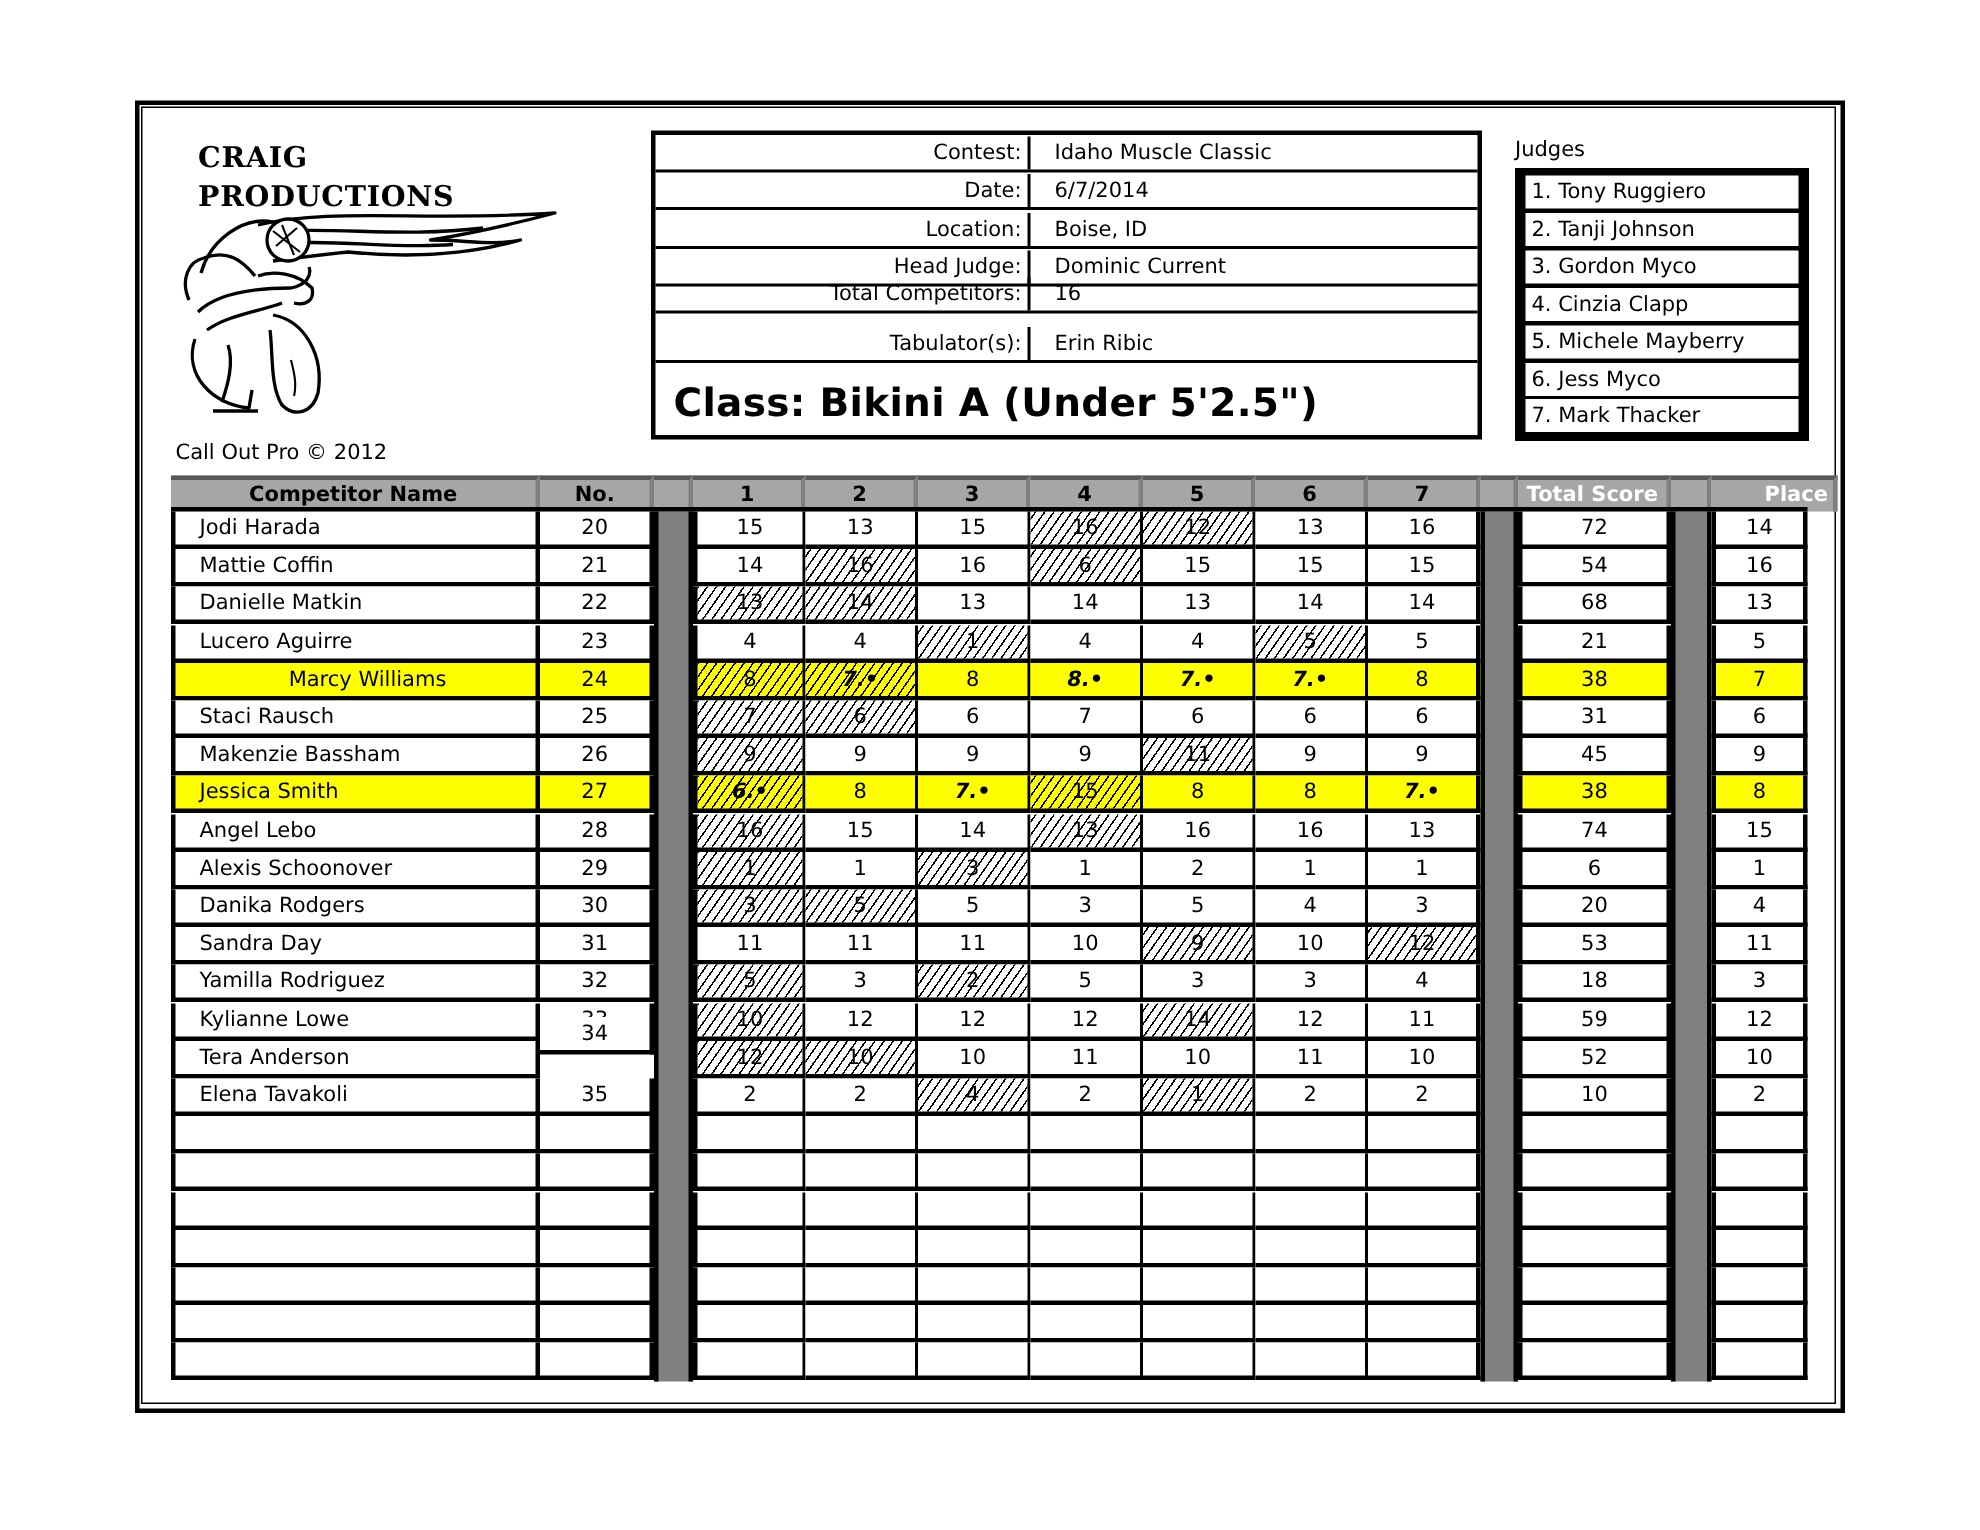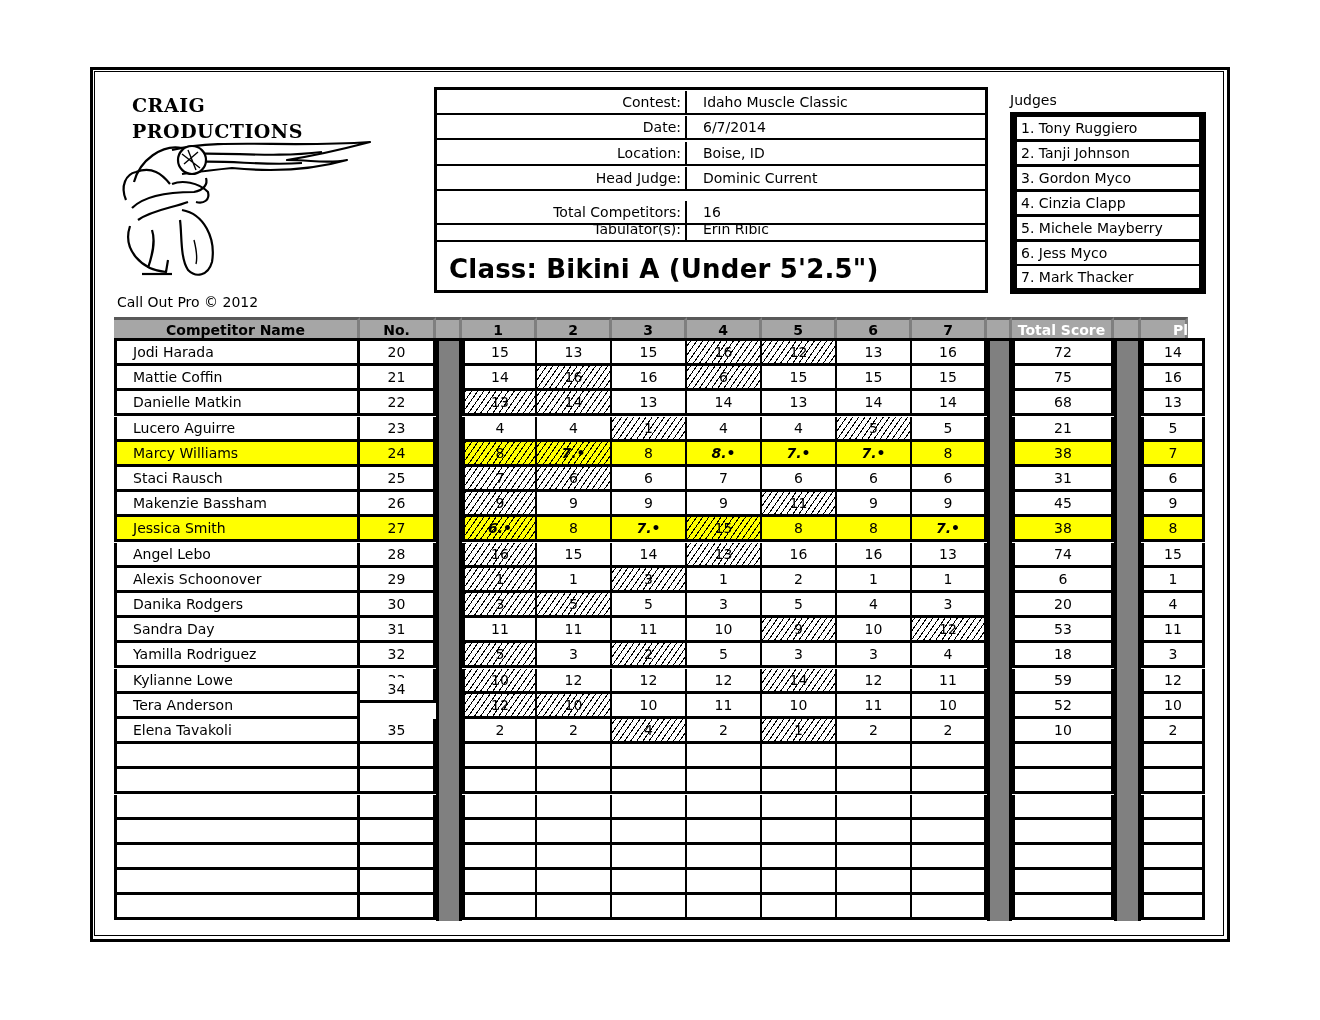--- a/index.html
+++ b/index.html
@@ -100,21 +100,21 @@
     <div class="info-value">6/7/2014</div>
   </div>
   <div class="info-row" style="top:52px;">
     <div class="info-label"><span>Location:</span></div>
     <div class="info-value">Boise, ID</div>
   </div>
   <div class="info-row" style="top:77px;">
     <div class="info-label"><span>Head Judge:</span></div>
     <div class="info-value">Dominic Current</div>
   </div>
-  <div class="info-row" style="top:111px;">
+  <div class="info-row" style="top:95px;">
     <div class="info-label"><span>Total Competitors:</span></div>
     <div class="info-value">16</div>
   </div>
   <div class="info-row" style="top:128px;">
     <div class="info-label"><span>Tabulator(s):</span></div>
     <div class="info-value">Erin Ribic</div>
   </div>
   <div class="class-title">Class:  Bikini A (Under 5'2.5")</div>
 </div>
 
@@ -137,21 +137,21 @@
   <div class="hdr-cell" style="left:348px;width:75px;">1</div>
   <div class="hdr-cell" style="left:423px;width:75px;">2</div>
   <div class="hdr-cell" style="left:498px;width:75px;">3</div>
   <div class="hdr-cell" style="left:573px;width:75px;">4</div>
   <div class="hdr-cell" style="left:648px;width:75px;">5</div>
   <div class="hdr-cell" style="left:723px;width:75px;">6</div>
   <div class="hdr-cell" style="left:798px;width:75px;">7</div>
   <div class="hdr-cell" style="left:873px;width:25px;"></div>
   <div class="hdr-cell white" style="left:898px;width:102px;">Total Score</div>
   <div class="hdr-cell" style="left:1000px;width:27px;"></div>
-  <div class="hdr-cell white" style="left:1027px;width:47px;padding-left:32px;">Place</div>
+  <div class="hdr-cell white" style="left:1027px;width:84px;padding-left:32px;">Place</div>
 
   <div class="gray-col" style="left:322px;top:24px;width:26px;height:580px;border-left:3px solid #000;border-right:3px solid #000;box-sizing:border-box;"></div>
   <div class="gray-col" style="left:873px;top:24px;width:25px;height:580px;border-left:3px solid #000;border-right:3px solid #000;box-sizing:border-box;"></div>
   <div class="gray-col" style="left:1000px;top:24px;width:27px;height:580px;border-left:3px solid #000;border-right:3px solid #000;box-sizing:border-box;"></div>
 
   <div id="rows">
       <div class="cell name" style="left: 0px; top: 24px; width: 246px; height: 25px;">Jodi Harada</div>
       <div class="cell " style="left: 246px; top: 24px; width: 76px; height: 25px;">20</div>
       <div class="cell thin-r" style="left: 348px; top: 24px; width: 75px; height: 25px; border-left: 3px solid rgb(0, 0, 0);">15</div>
       <div class="cell thin-r" style="left: 423px; top: 24px; width: 75px; height: 25px;">13</div>
@@ -164,21 +164,21 @@
       <div class="cell " style="left: 1027px; top: 24px; width: 64px; height: 25px; border-left: 3px solid rgb(0, 0, 0);">14</div>
       <div class="cell name" style="left: 0px; top: 49.2px; width: 246px; height: 25px;">Mattie Coffin</div>
       <div class="cell " style="left: 246px; top: 49.2px; width: 76px; height: 25px;">21</div>
       <div class="cell thin-r" style="left: 348px; top: 49.2px; width: 75px; height: 25px; border-left: 3px solid rgb(0, 0, 0);">14</div>
       <div class="cell thin-r drop" style="left: 423px; top: 49.2px; width: 75px; height: 25px;">16</div>
       <div class="cell thin-r" style="left: 498px; top: 49.2px; width: 75px; height: 25px;">16</div>
       <div class="cell thin-r drop" style="left: 573px; top: 49.2px; width: 75px; height: 25px;">6</div>
       <div class="cell thin-r" style="left: 648px; top: 49.2px; width: 75px; height: 25px;">15</div>
       <div class="cell thin-r" style="left: 723px; top: 49.2px; width: 75px; height: 25px;">15</div>
       <div class="cell thin-r" style="left: 798px; top: 49.2px; width: 75px; height: 25px; border-right: 3px solid rgb(0, 0, 0);">15</div>
-      <div class="cell " style="left: 898px; top: 49.2px; width: 102px; height: 25px; border-left: 3px solid rgb(0, 0, 0);">75</div>
+      <div class="cell " style="left: 898px; top: 49.2px; width: 102px; height: 25px; border-left: 3px solid rgb(0, 0, 0);">54</div>
       <div class="cell " style="left: 1027px; top: 49.2px; width: 64px; height: 25px; border-left: 3px solid rgb(0, 0, 0);">16</div>
       <div class="cell name" style="left: 0px; top: 74.4px; width: 246px; height: 25px;">Danielle Matkin</div>
       <div class="cell " style="left: 246px; top: 74.4px; width: 76px; height: 25px;">22</div>
       <div class="cell thin-r drop" style="left: 348px; top: 74.4px; width: 75px; height: 25px; border-left: 3px solid rgb(0, 0, 0);">13</div>
       <div class="cell thin-r drop" style="left: 423px; top: 74.4px; width: 75px; height: 25px;">14</div>
       <div class="cell thin-r" style="left: 498px; top: 74.4px; width: 75px; height: 25px;">13</div>
       <div class="cell thin-r" style="left: 573px; top: 74.4px; width: 75px; height: 25px;">14</div>
       <div class="cell thin-r" style="left: 648px; top: 74.4px; width: 75px; height: 25px;">13</div>
       <div class="cell thin-r" style="left: 723px; top: 74.4px; width: 75px; height: 25px;">14</div>
       <div class="cell thin-r" style="left: 798px; top: 74.4px; width: 75px; height: 25px; border-right: 3px solid rgb(0, 0, 0);">14</div>
@@ -188,21 +188,21 @@
       <div class="cell " style="left: 246px; top: 99.6px; width: 76px; height: 25px;">23</div>
       <div class="cell thin-r" style="left: 348px; top: 99.6px; width: 75px; height: 25px; border-left: 3px solid rgb(0, 0, 0);">4</div>
       <div class="cell thin-r" style="left: 423px; top: 99.6px; width: 75px; height: 25px;">4</div>
       <div class="cell thin-r drop" style="left: 498px; top: 99.6px; width: 75px; height: 25px;">1</div>
       <div class="cell thin-r" style="left: 573px; top: 99.6px; width: 75px; height: 25px;">4</div>
       <div class="cell thin-r" style="left: 648px; top: 99.6px; width: 75px; height: 25px;">4</div>
       <div class="cell thin-r drop" style="left: 723px; top: 99.6px; width: 75px; height: 25px;">5</div>
       <div class="cell thin-r" style="left: 798px; top: 99.6px; width: 75px; height: 25px; border-right: 3px solid rgb(0, 0, 0);">5</div>
       <div class="cell " style="left: 898px; top: 99.6px; width: 102px; height: 25px; border-left: 3px solid rgb(0, 0, 0);">21</div>
       <div class="cell " style="left: 1027px; top: 99.6px; width: 64px; height: 25px; border-left: 3px solid rgb(0, 0, 0);">5</div>
-      <div class="cell name hi" style="left: 0px; top: 124.8px; width: 246px; height: 25px;">Marcy Williams</div>
+      <div class="cell name hi" style="left: 0px; top: 124.8px; width: 246px; height: 25px; text-align: center;">Marcy Williams</div>
       <div class="cell  hi" style="left: 246px; top: 124.8px; width: 76px; height: 25px;">24</div>
       <div class="cell thin-r hi drop" style="left: 348px; top: 124.8px; width: 75px; height: 25px; border-left: 3px solid rgb(0, 0, 0);">8</div>
       <div class="cell thin-r hi drop bold" style="left: 423px; top: 124.8px; width: 75px; height: 25px;">7.•</div>
       <div class="cell thin-r hi" style="left: 498px; top: 124.8px; width: 75px; height: 25px;">8</div>
       <div class="cell thin-r hi bold" style="left: 573px; top: 124.8px; width: 75px; height: 25px;">8.•</div>
       <div class="cell thin-r hi bold" style="left: 648px; top: 124.8px; width: 75px; height: 25px;">7.•</div>
       <div class="cell thin-r hi bold" style="left: 723px; top: 124.8px; width: 75px; height: 25px;">7.•</div>
       <div class="cell thin-r hi" style="left: 798px; top: 124.8px; width: 75px; height: 25px; border-right: 3px solid rgb(0, 0, 0);">8</div>
       <div class="cell  hi" style="left: 898px; top: 124.8px; width: 102px; height: 25px; border-left: 3px solid rgb(0, 0, 0);">38</div>
       <div class="cell  hi" style="left: 1027px; top: 124.8px; width: 64px; height: 25px; border-left: 3px solid rgb(0, 0, 0);">7</div>

